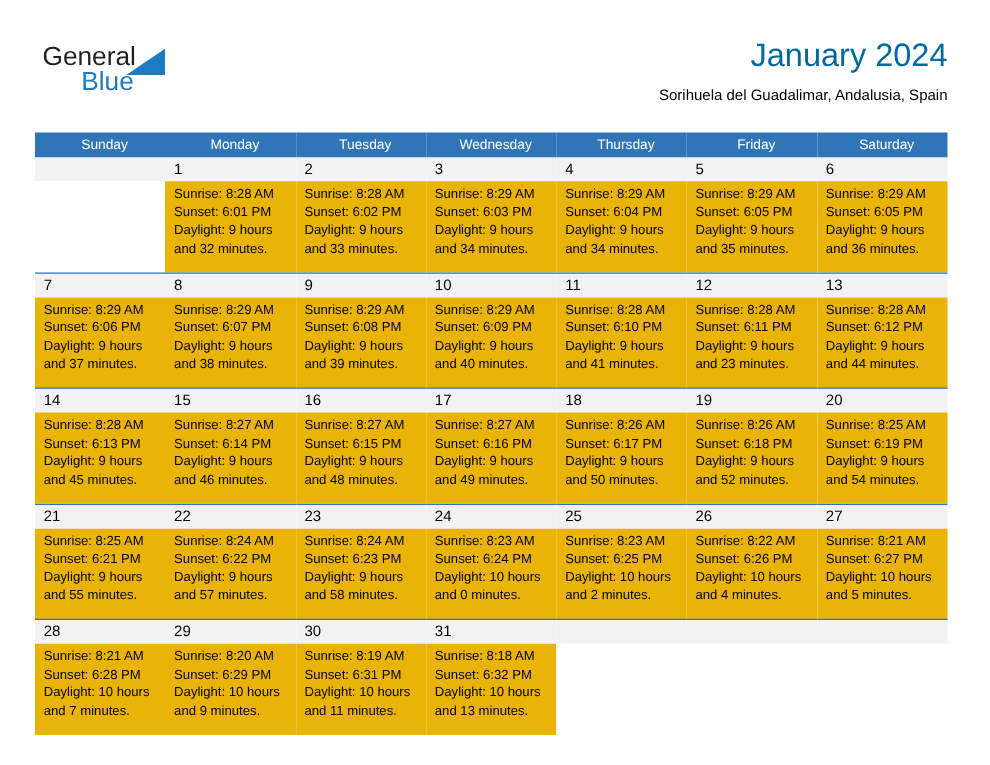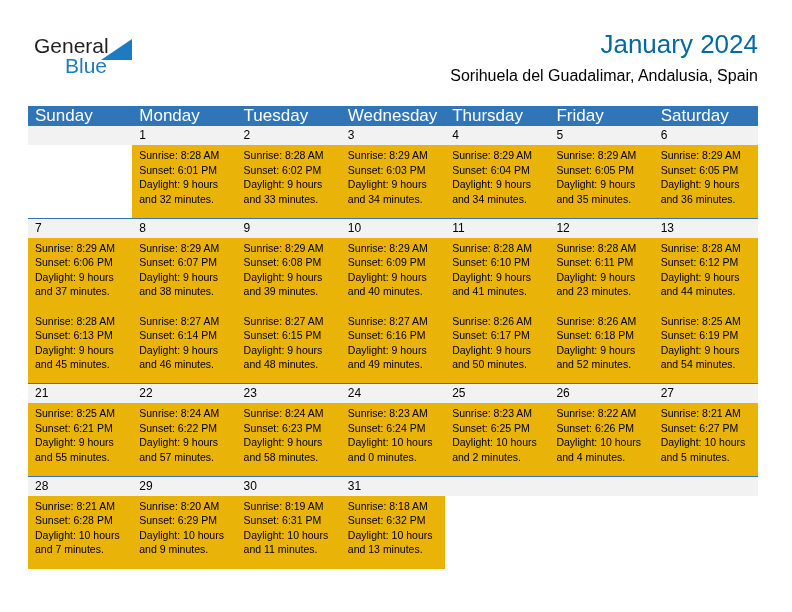--- a/index.html
+++ b/index.html
@@ -72,21 +72,21 @@
   }
   .cal-title {
     font-size: 26px;
     line-height: 32px;
     color: #0369a1;
     font-weight: normal;
     margin: 0;
     white-space: nowrap;
   }
   .cal-subtitle {
-    font-size: 16px;
+    font-size: 12px;
     line-height: 20px;
     color: #000000;
     margin: 6px 0 0 0;
     white-space: nowrap;
   }
 
   
   .calendar {
     position: absolute;
     left: 28px;
@@ -99,23 +99,23 @@
   .calendar td {
     width: 104.28px;
     padding: 0;
     margin: 0;
     vertical-align: top;
   }
 
   .dow-row th {
     background: #3075b8;
     color: #ffffff;
-    text-align: left;
+    text-align: center;
     font-weight: normal;
-    font-size: 17px;
+    font-size: 11px;
     line-height: 18px;
     height: 18px;
     padding: 1px 0 1px 7px;
     box-sizing: border-box;
   }
 
   
   .num-row td {
     background: #f2f2f2;
     font-size: 12px;
@@ -267,20 +267,29 @@
             <div class="line">Sunrise: 8:28 AM</div>
             <div class="line">Sunset: 6:11 PM</div>
             <div class="daylight">Daylight: 9 hours and 23 minutes.</div>
           </td>
           <td>
             <div class="line">Sunrise: 8:28 AM</div>
             <div class="line">Sunset: 6:12 PM</div>
             <div class="daylight">Daylight: 9 hours and 44 minutes.</div>
           </td>
         </tr>
+        <tr class="num-row">
+          <td>14</td>
+          <td>15</td>
+          <td>16</td>
+          <td>17</td>
+          <td>18</td>
+          <td>19</td>
+          <td>20</td>
+        </tr>
         <tr class="info-row">
           <td>
             <div class="line">Sunrise: 8:28 AM</div>
             <div class="line">Sunset: 6:13 PM</div>
             <div class="daylight">Daylight: 9 hours and 45 minutes.</div>
           </td>
           <td>
             <div class="line">Sunrise: 8:27 AM</div>
             <div class="line">Sunset: 6:14 PM</div>
             <div class="daylight">Daylight: 9 hours and 46 minutes.</div>

